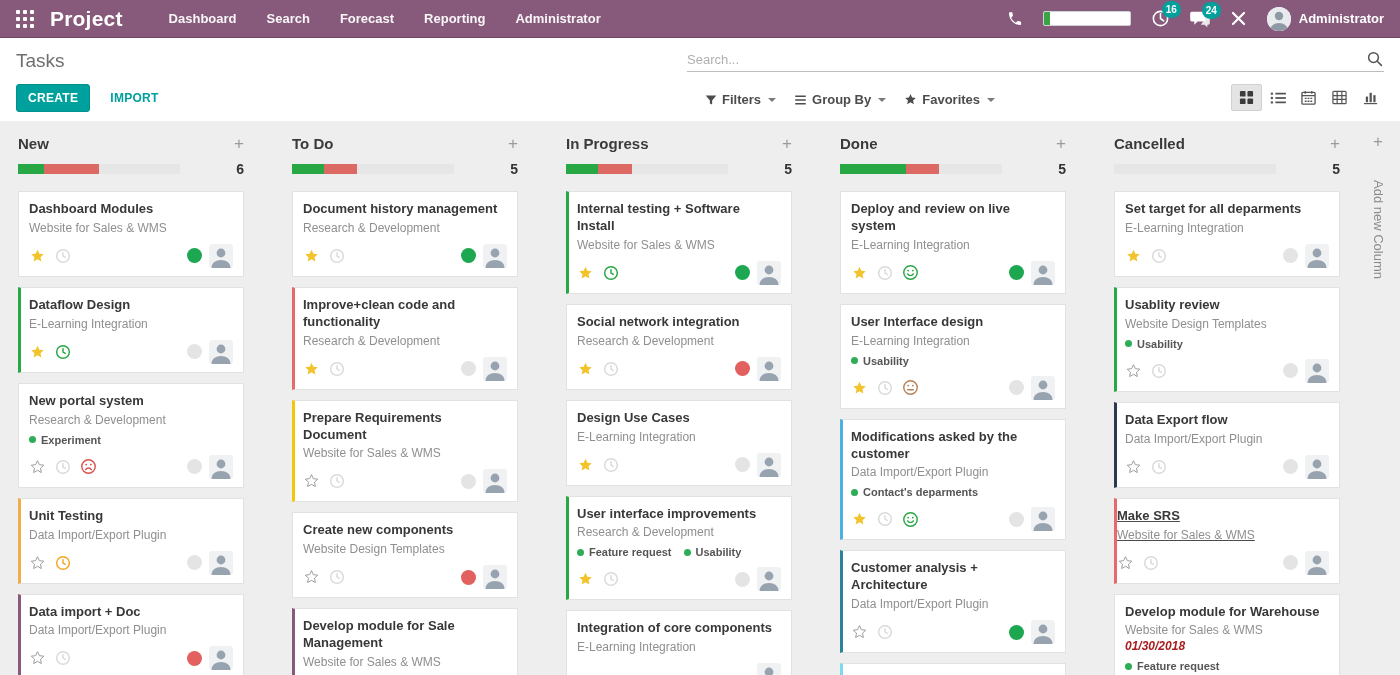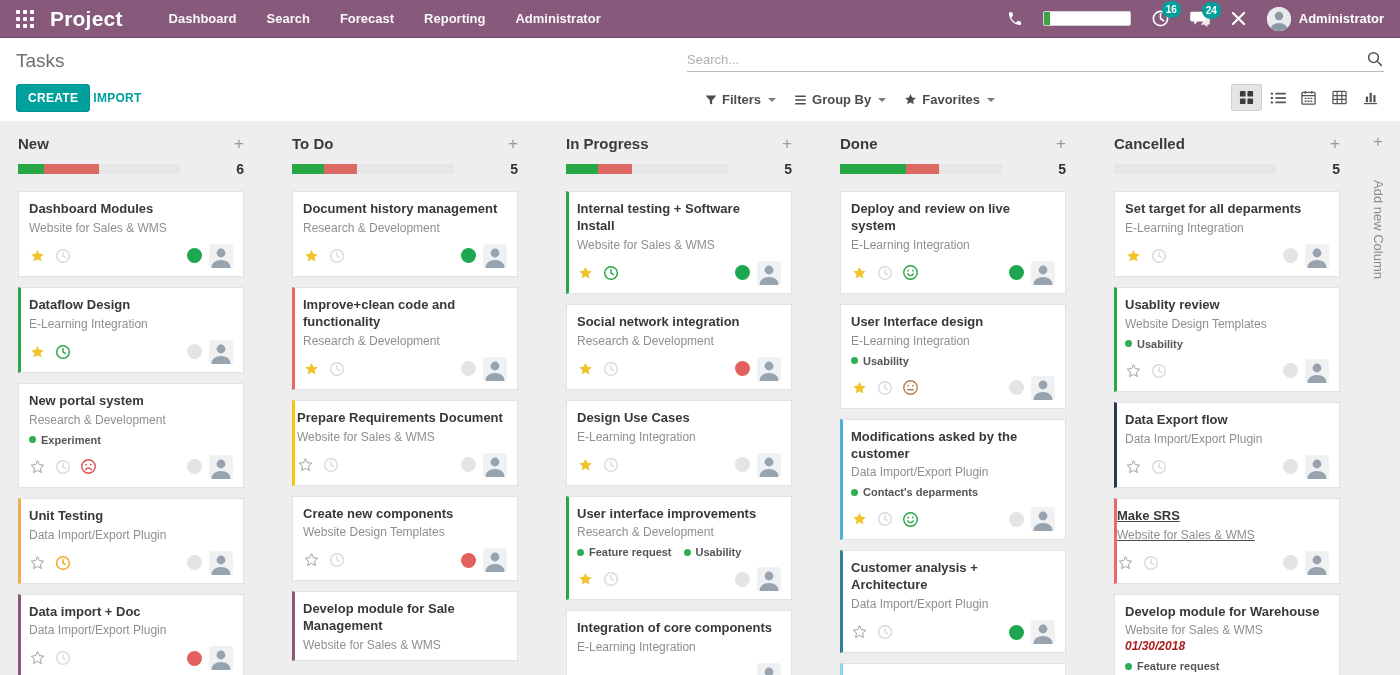--- a/index.html
+++ b/index.html
@@ -31,21 +31,21 @@
   .page-title { font-size:19px; color:#6f6f6f; }
   .search-box { margin-left:auto; width:697px; border-bottom:1px solid #bdbdbd;
                 display:flex; align-items:center; padding-bottom:3px; }
   .search-box input { border:none; outline:none; flex:1; font-size:13px; color:#555;
                       font-family:"Liberation Sans",sans-serif; }
   .search-box input::placeholder { color:#b0b0b0; }
   .cp-row2 { margin-top:12px; display:flex; align-items:center; }
   .btn-create { background:#00A09D; border:1px solid #00918e; color:#fff; font-size:12px;
                 font-weight:bold; padding:6px 11px; border-radius:3px; cursor:pointer; letter-spacing:.3px;}
   .btn-import { background:none; border:none; color:#00A09D; font-size:12px; font-weight:bold;
-                margin-left:3px; cursor:pointer; letter-spacing:.3px; }
+                margin-left:20px; cursor:pointer; letter-spacing:.3px; }
   .filter-bar { position:absolute; left:705px; bottom:14px; display:flex; align-items:center;
                 gap:18px; font-size:13px; color:#4c4c4c; }
   .filter-item { display:flex; align-items:center; gap:5px; cursor:pointer; font-weight:bold; }
   .caret { width:0; height:0; border-left:4px solid transparent; border-right:4px solid transparent;
            border-top:4px solid #7a7a7a; margin-left:2px; }
   .switcher { position:absolute; right:14px; bottom:10px; display:flex; }
   .sw-btn { width:31px; height:27px; display:flex; align-items:center; justify-content:center;
             cursor:pointer; border:1px solid transparent; color:#555; }
   .sw-btn.active { background:#e4e4e4; border-color:#d0d0d0; border-radius:2px; }
 
@@ -523,21 +523,21 @@
           <svg width="24" height="24" viewBox="0 0 24 24">
                   <rect width="24" height="24" fill="#f0f1f3"></rect>
                   <circle cx="12" cy="9" r="4.4" fill="#97a3ae"></circle>
                   <path d="M2.5 24c0-5.2 4.2-8 9.5-8s9.5 2.8 9.5 8z" fill="#97a3ae"></path>
                 </svg>
         </span>
       </span>
     </div>
   </div>
 
-  <div class="kanban-card" style="border-left: 3px solid rgb(244, 198, 9); padding-left: 2px;">
+  <div class="kanban-card" style="border-left: 3px solid rgb(244, 198, 9); padding-left: 8px;">
     <div class="card-title">Prepare Requirements Document</div>
     <div class="card-project">Website for Sales &amp; WMS</div>
 
     <div class="card-footer">
       <span class="icon-btn star star-off">
         <svg width="17" height="16" viewBox="0 0 24 24">
                 <path d="M12 2.5l2.8 6 6.6.8-4.9 4.5 1.3 6.5L12 17l-5.8 3.3 1.3-6.5-4.9-4.5 6.6-.8z"></path>
               </svg>
       </span>
       <span class="icon-btn clock clock-gray">

